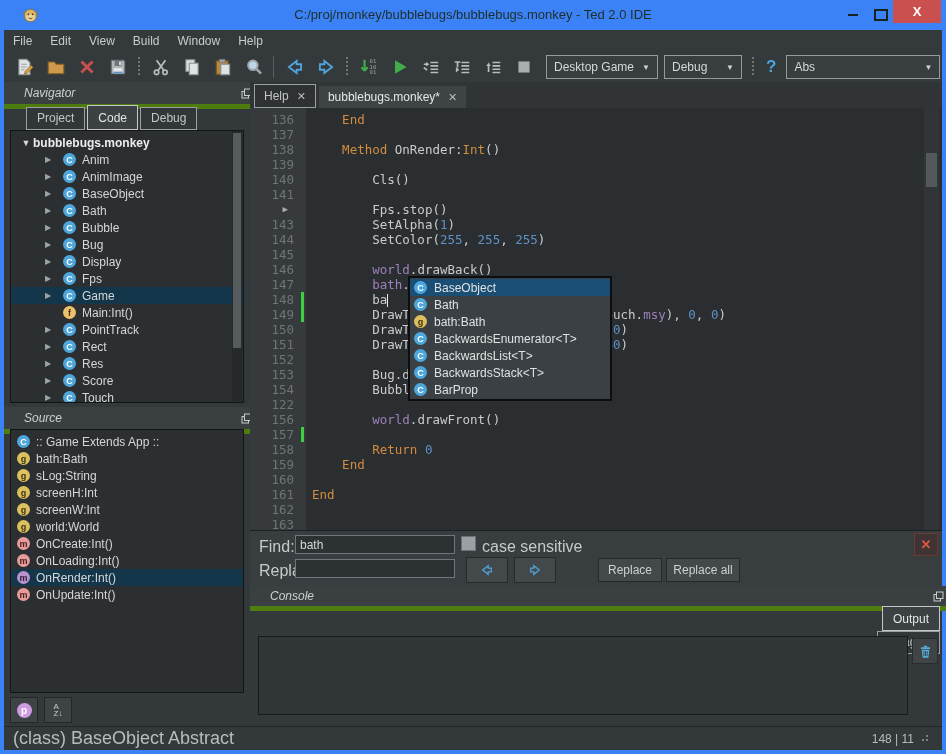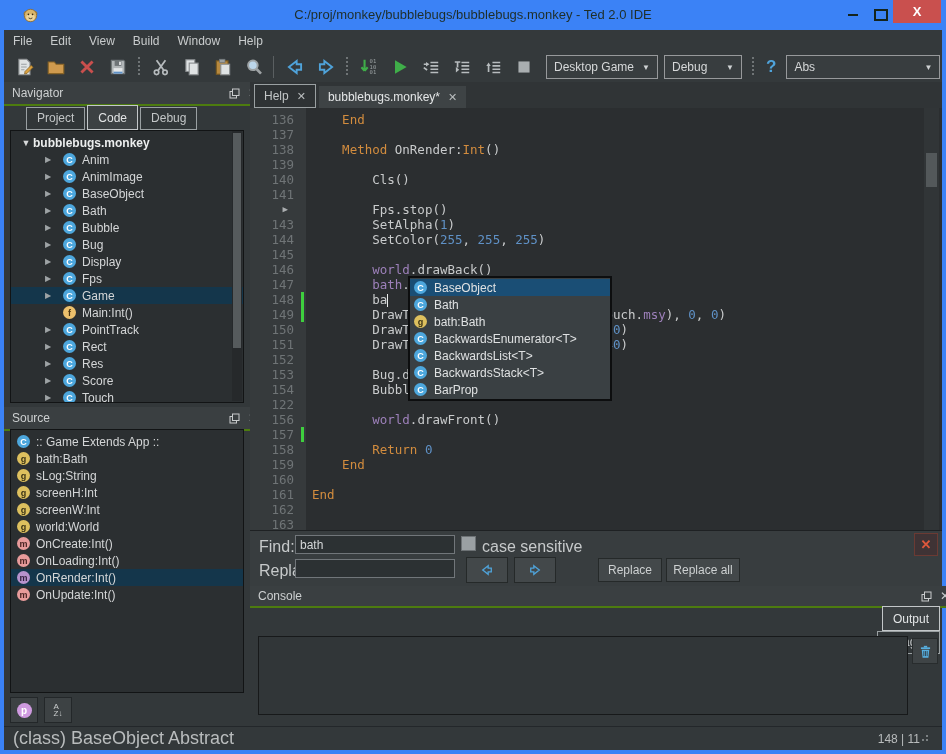--- a/index.html
+++ b/index.html
@@ -30,21 +30,21 @@
   .tbline{width:1px;height:22px;margin-left:9px;background:#5a5f61;flex:none;}
   .combo{display:flex;align-items:center;height:22px;background:#383d3f;border:1px solid #97999b;
          color:#d6d8d9;font-size:12px;padding:0 7px;flex:none;}
   .combo .arr{margin-left:auto;font-size:8px;color:#cfd2d3;padding-left:8px;}
   #combo-target{width:96px;margin-left:12px;}
   #combo-config{width:62px;margin-left:6px;}
   #combo-symbol{width:138px;margin-left:10px;}
   #help-q{color:#4fa3da;font-size:17px;font-weight:bold;margin-left:12px;}
   
   .pane-header{background:#3a3f41;color:#cdd0d1;font-size:12px;display:flex;align-items:center;
-               padding:0 8px;border-bottom:2px solid #4d7c0f;}
+               padding:0 20px;border-bottom:5px solid #4d7c0f;font-style:italic;}
   .pane-icons{margin-left:auto;display:flex;gap:8px;align-items:center;color:#c9cccd;}
   .float-ic svg{display:block;}
   .pane-x{font-size:12px;color:#c9cccd;}
   #nav-header{left:4px;top:82px;width:246px;height:22px;}
   #nav-tabs{left:8px;top:104px;width:246px;height:26px;display:flex;align-items:flex-end;padding-left:18px;box-sizing:border-box;}
   .ntab{border:1px solid #9aa0a2;background:#313638;color:#c3c6c7;font-size:12px;
         padding:3px 10px 4px;margin-right:2px;}
   .ntab.sel{background:#3c4143;color:#e3e5e6;border-color:#c3c7c9;padding-top:5px;}
   #nav-tree{left:10px;top:130px;width:234px;height:273px;background:#2b2f31;border:1px solid #121415;
             overflow:hidden;box-sizing:border-box;padding-top:3px;}
@@ -117,21 +117,21 @@
   
   #con-header{left:250px;top:586px;width:692px;height:20px;}
   #con-tabs{left:250px;top:606px;width:692px;height:27px;display:flex;align-items:flex-end;padding-left:4px;box-sizing:border-box;flex-direction:column;}
   #con-out{left:258px;top:636px;width:648px;height:77px;background:#313638;border:1px solid #17191a;}
   #trash-btn{left:912px;top:638px;width:24px;height:24px;background:#3f4446;border:1px solid #282c2d;
              display:flex;align-items:center;justify-content:center;}
   
   #statusbar{left:4px;top:726px;width:938px;height:24px;background:#33383a;border-top:1px solid #23272a;
              display:flex;align-items:center;box-sizing:border-box;}
   #status-left{font-size:18px;color:#b9bcbd;margin-left:9px;}
-  #status-right{font-size:12px;color:#b9bcbd;margin-left:auto;margin-right:14px;display:flex;align-items:center;}
+  #status-right{font-size:12px;color:#b9bcbd;margin-left:auto;margin-right:14px;display:flex;align-items:center;gap:6px;}
   .grip{width:8px;height:8px;background:
     radial-gradient(circle at 7px 1px,#7b8082 1px,transparent 1.2px),
     radial-gradient(circle at 7px 5px,#7b8082 1px,transparent 1.2px),
     radial-gradient(circle at 3px 5px,#7b8082 1px,transparent 1.2px),
     radial-gradient(circle at 7px 9px,#7b8082 1px,transparent 1.2px),
     radial-gradient(circle at 3px 9px,#7b8082 1px,transparent 1.2px);}
 </style>
 </head>
 <body>
 

